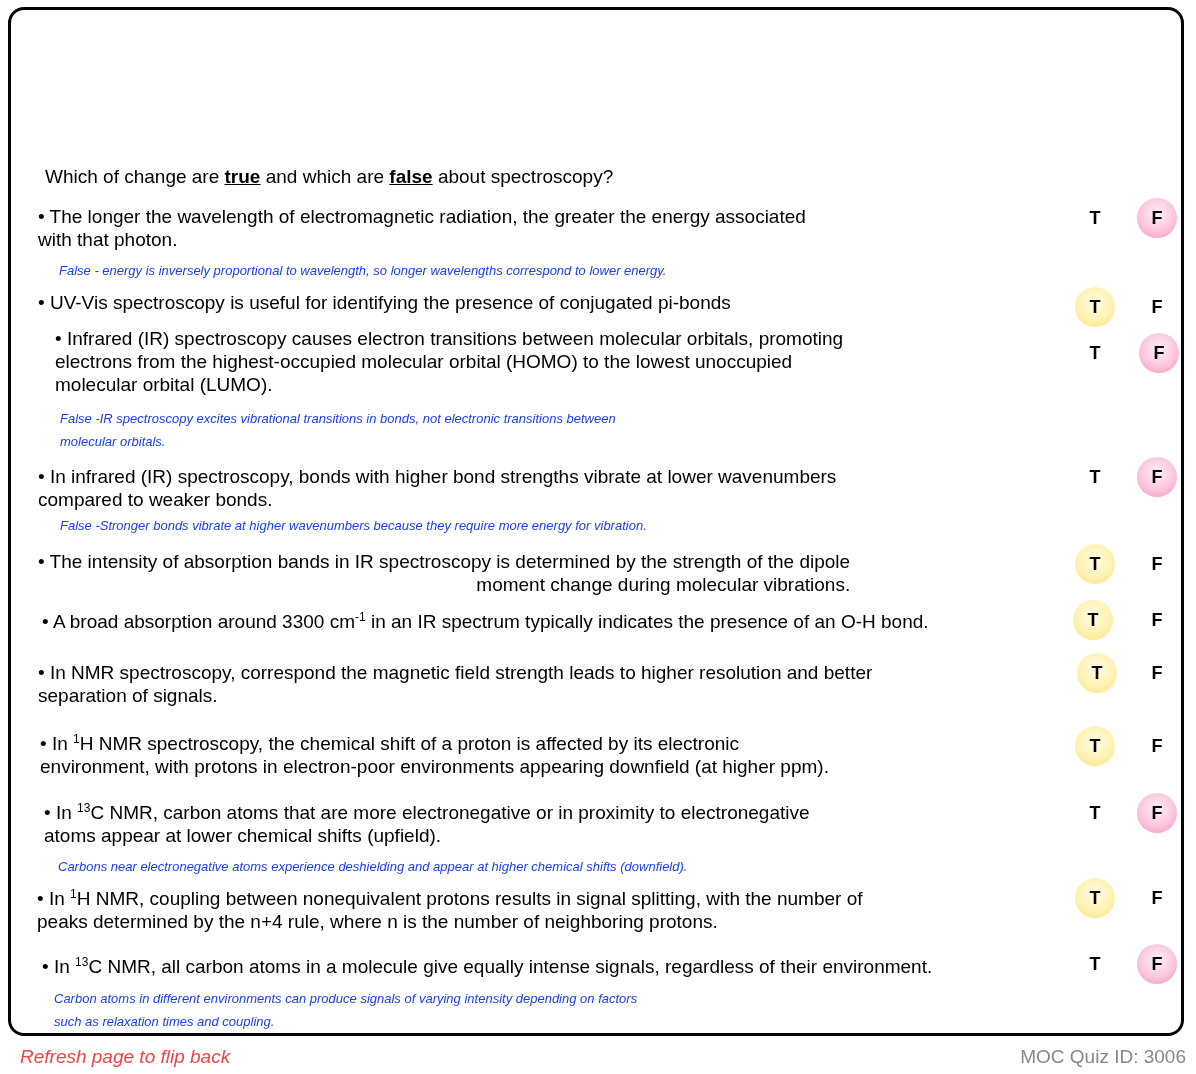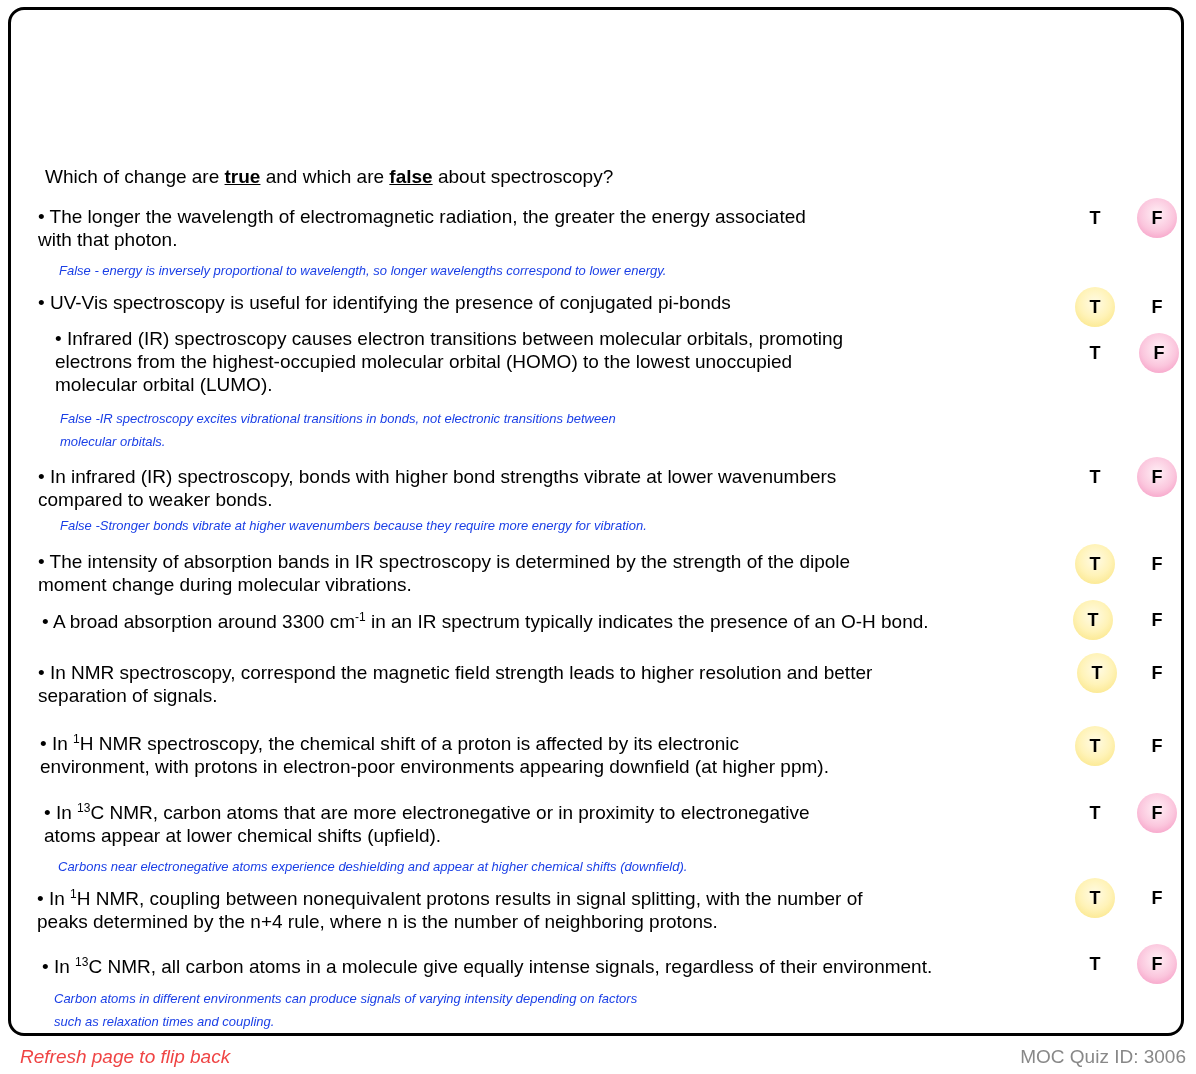--- a/index.html
+++ b/index.html
@@ -43,21 +43,21 @@
 molecular orbitals.</div>
 <div class="tf" style="left:1075px;top:333px;">T</div>
 <div class="tf sel-f" style="left:1139px;top:333px;">F</div>
 
 <div class="stmt" style="left:38px;top:465px;">• In infrared (IR) spectroscopy, bonds with higher bond strengths vibrate at lower wavenumbers
 compared to weaker bonds.</div>
 <div class="expl" style="left:60px;top:514px;">False -Stronger bonds vibrate at higher wavenumbers because they require more energy for vibration.</div>
 <div class="tf" style="left:1075px;top:457px;">T</div>
 <div class="tf sel-f" style="left:1137px;top:457px;">F</div>
 
-<div class="stmt" style="left:38px;top:550px;">• The intensity of absorption bands in IR spectroscopy is determined by the strength of the dipole
+<div class="stmt" style="left:38px;top:550px;text-align:right;">• The intensity of absorption bands in IR spectroscopy is determined by the strength of the dipole
 moment change during molecular vibrations.</div>
 <div class="tf sel-t" style="left:1075px;top:544px;">T</div>
 <div class="tf" style="left:1137px;top:544px;">F</div>
 
 <div class="stmt" style="left:42px;top:610px;"><span>• A broad absorption around 3300 cm</span><sup>-1</sup><span> in an IR spectrum typically indicates the presence of an O-H bond.</span></div>
 <div class="tf sel-t" style="left:1073px;top:600px;">T</div>
 <div class="tf" style="left:1137px;top:600px;">F</div>
 
 <div class="stmt" style="left:38px;top:661px;">• In NMR spectroscopy, correspond the magnetic field strength leads to higher resolution and better
 separation of signals.</div>

